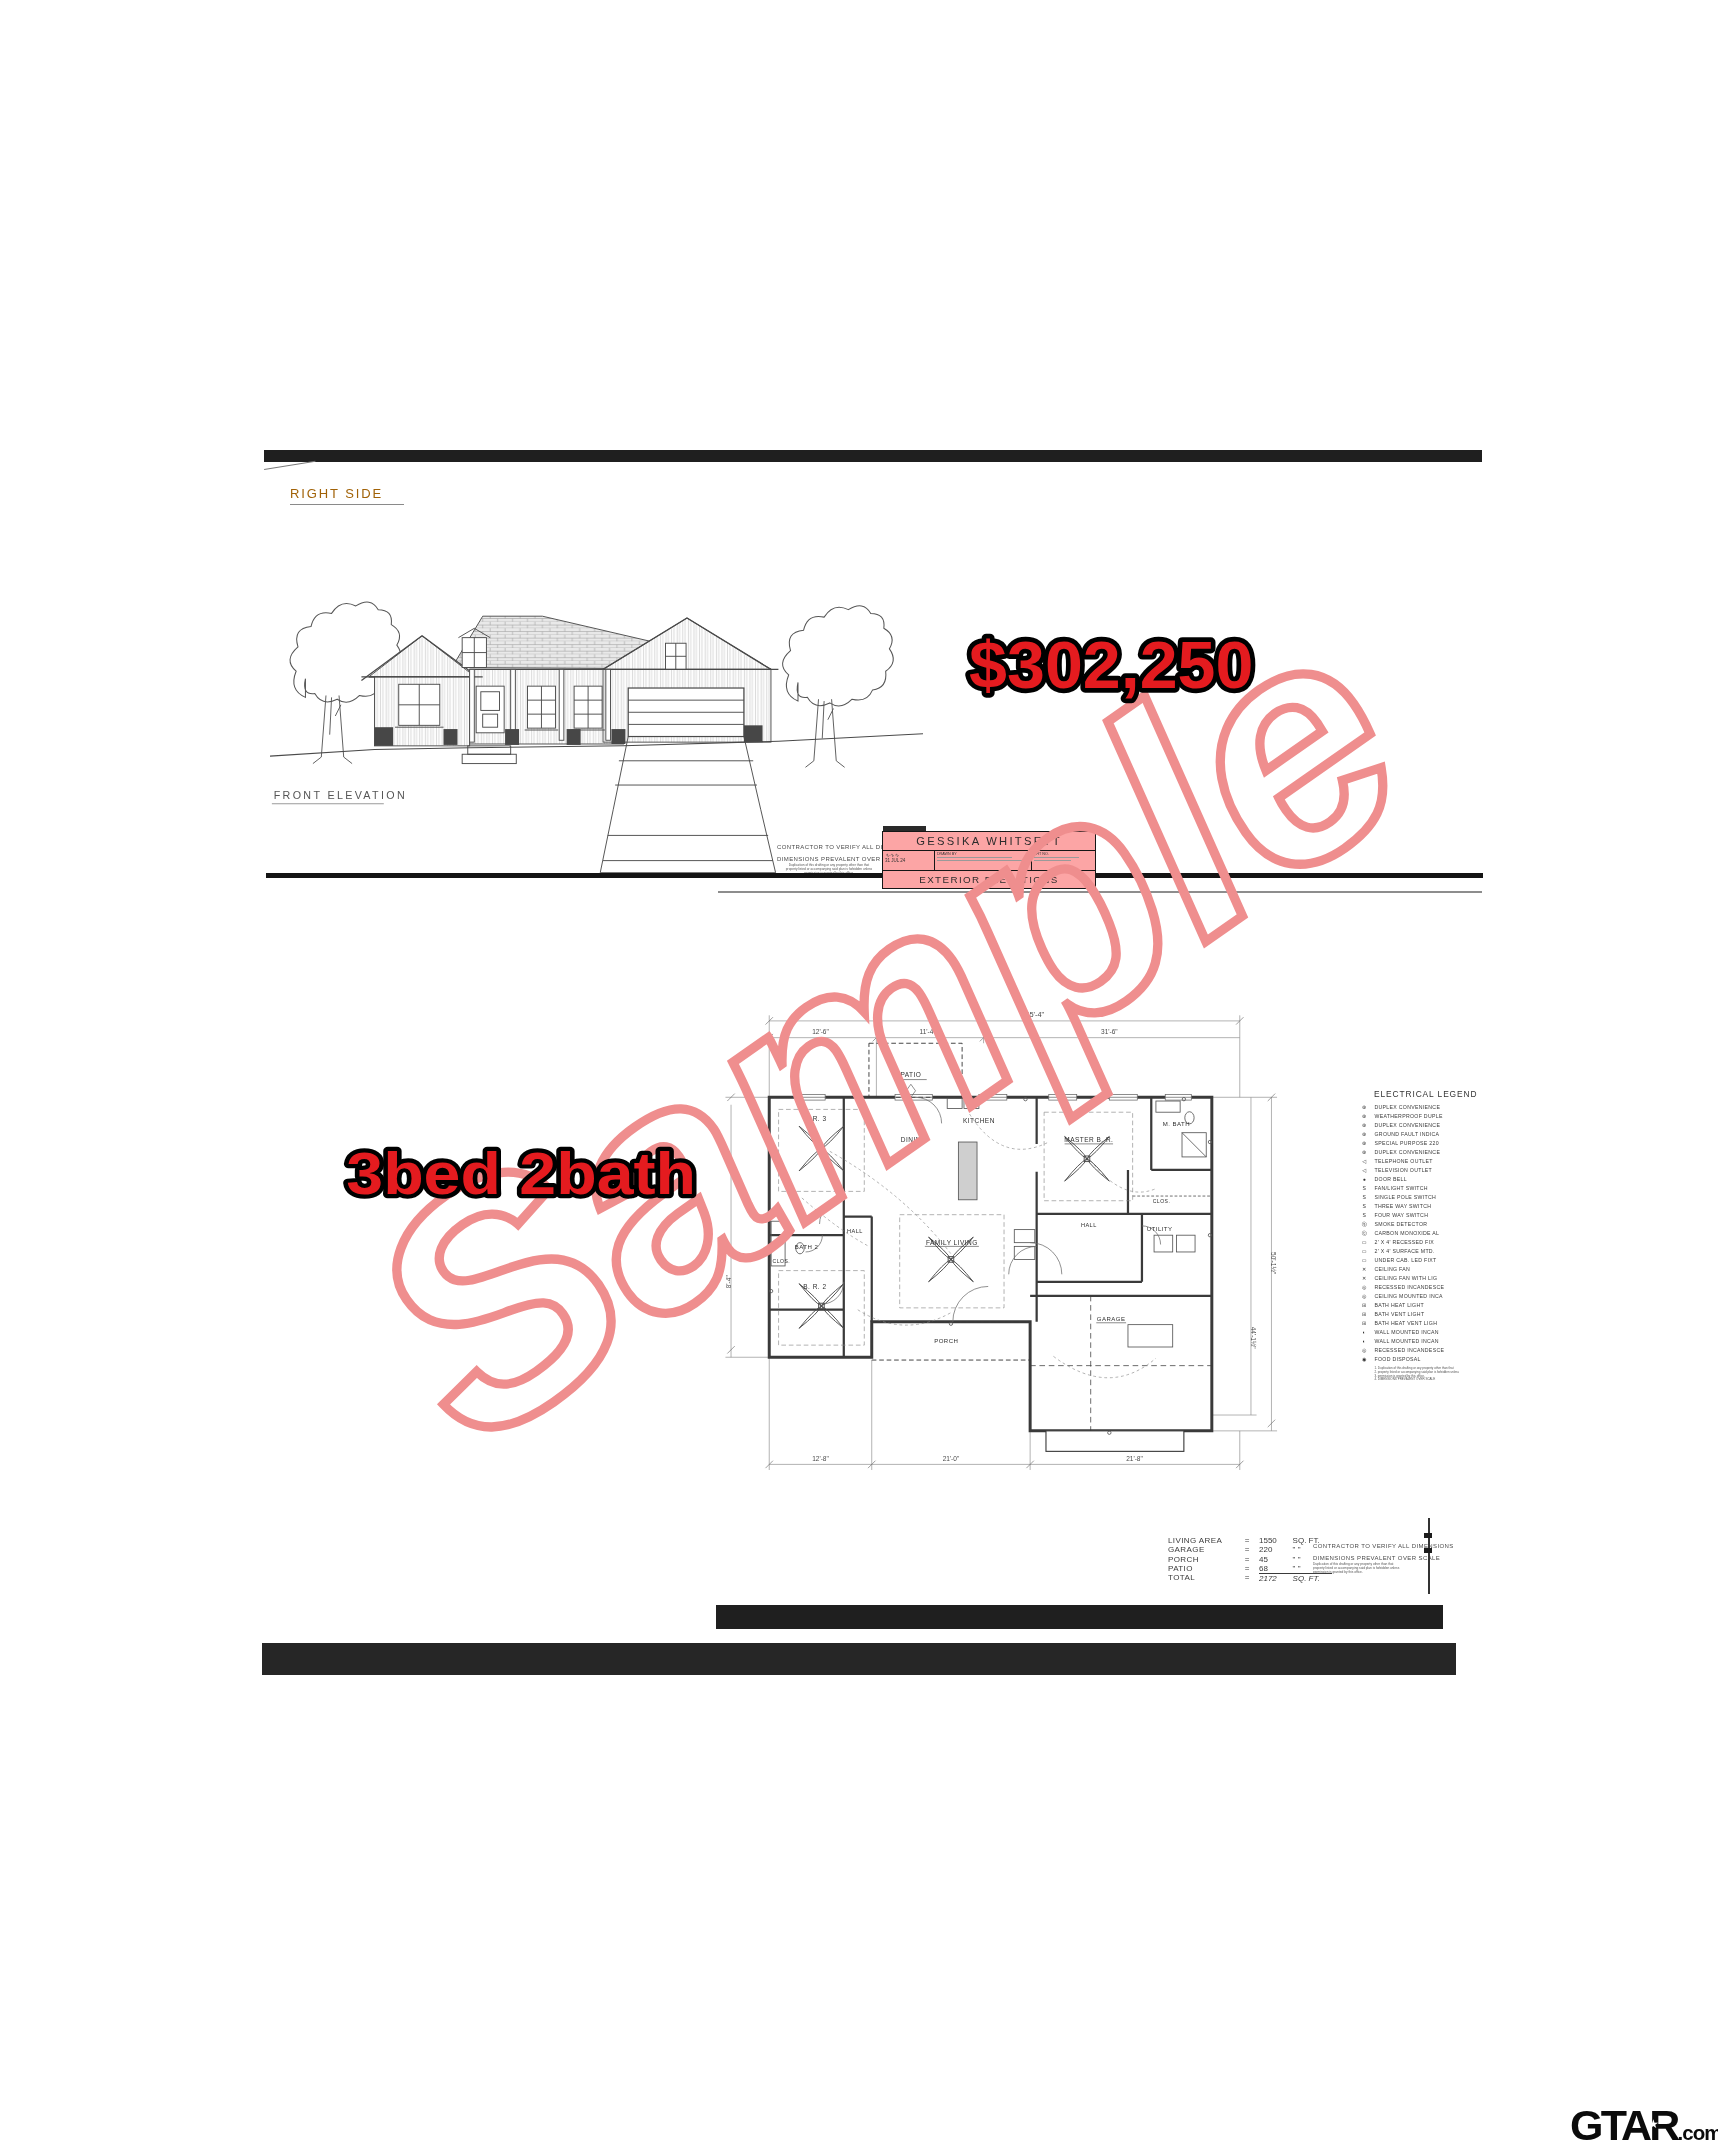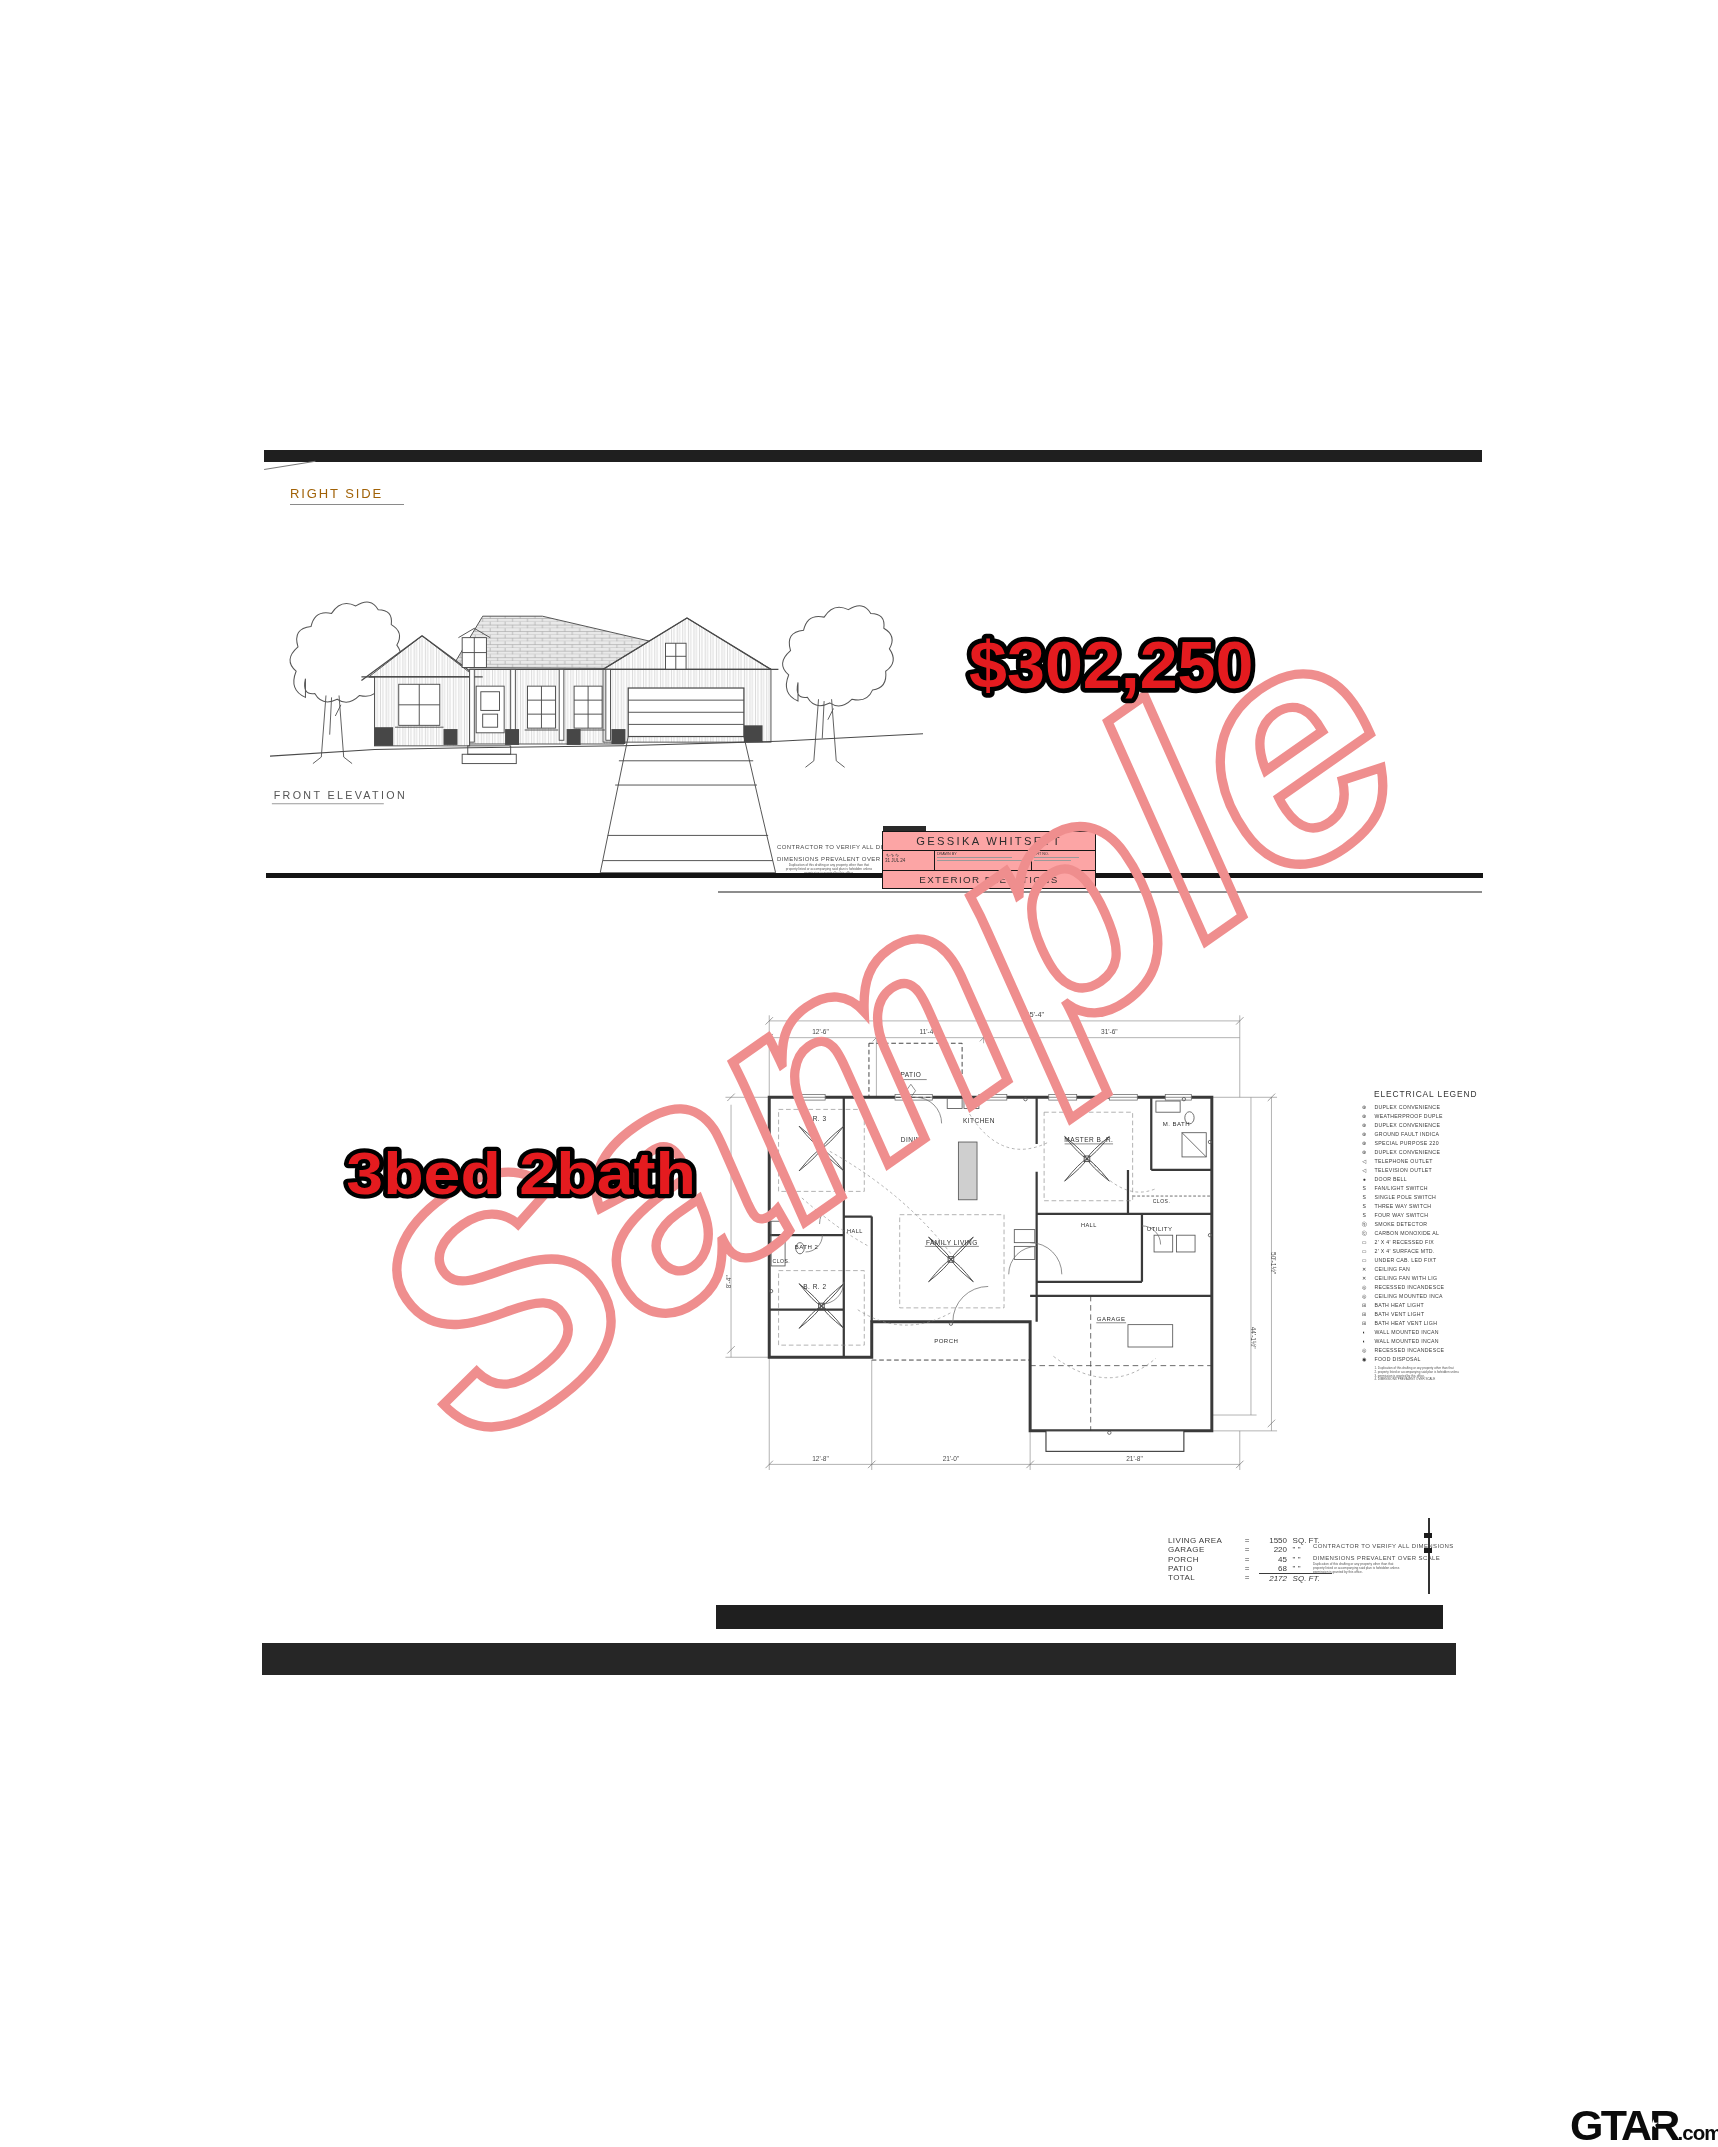--- a/index.html
+++ b/index.html
@@ -39,21 +39,21 @@
   .lrow{display:flex;align-items:center;height:9px;white-space:nowrap;}
   .lsym{width:20.5px;text-align:center;font-size:5.1px;color:#333;flex:0 0 20.5px;}
   .ltxt{font-size:5.2px;letter-spacing:0.3px;color:#3a3a3a;}
   .legend-notes{margin-top:3.7px;margin-left:20.5px;}
   .legend-notes div{font-size:3px;line-height:3.7px;color:#555;white-space:nowrap;}
   
   .area-table{position:absolute;left:1168px;top:1536px;font-size:8px;color:#3a3a3a;z-index:1;}
   .at-row{display:flex;line-height:9.3px;}
   .at-l{width:67px;letter-spacing:0.4px;}
   .at-e{width:24px;text-align:center;}
-  .at-v{width:28px;text-align:right;}
+  .at-v{width:28px;}
   .at-u{width:39px;padding-left:5.6px;}
   .at-total .at-v,.at-total .at-u{border-top:0.9px solid #3a3a3a;font-style:italic;}
   
   .sheet-line{position:absolute;left:1428px;top:1518px;width:1.5px;height:76px;background:#333;}
   .sheet-tick{position:absolute;width:8.4px;height:4.7px;background:#1c1c1c;}
   
   .gtar{position:absolute;left:1570px;top:2101px;z-index:9;color:#0b0b0b;white-space:nowrap;}
   .gtar .brand{font-size:43px;font-weight:bold;letter-spacing:-2.8px;
                font-family:"Liberation Sans",sans-serif;}
   .gtar .suffix{font-size:20.5px;font-weight:bold;letter-spacing:-0.9px;}

